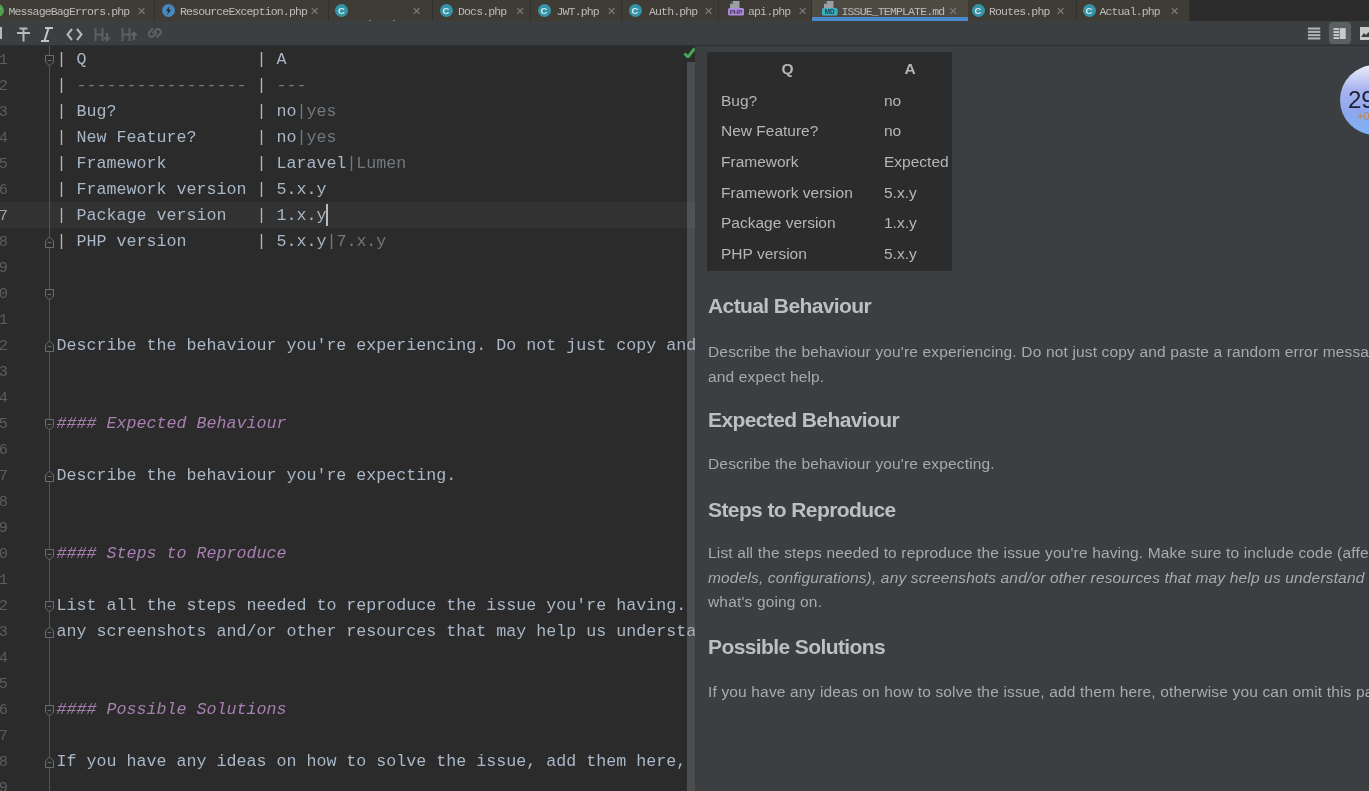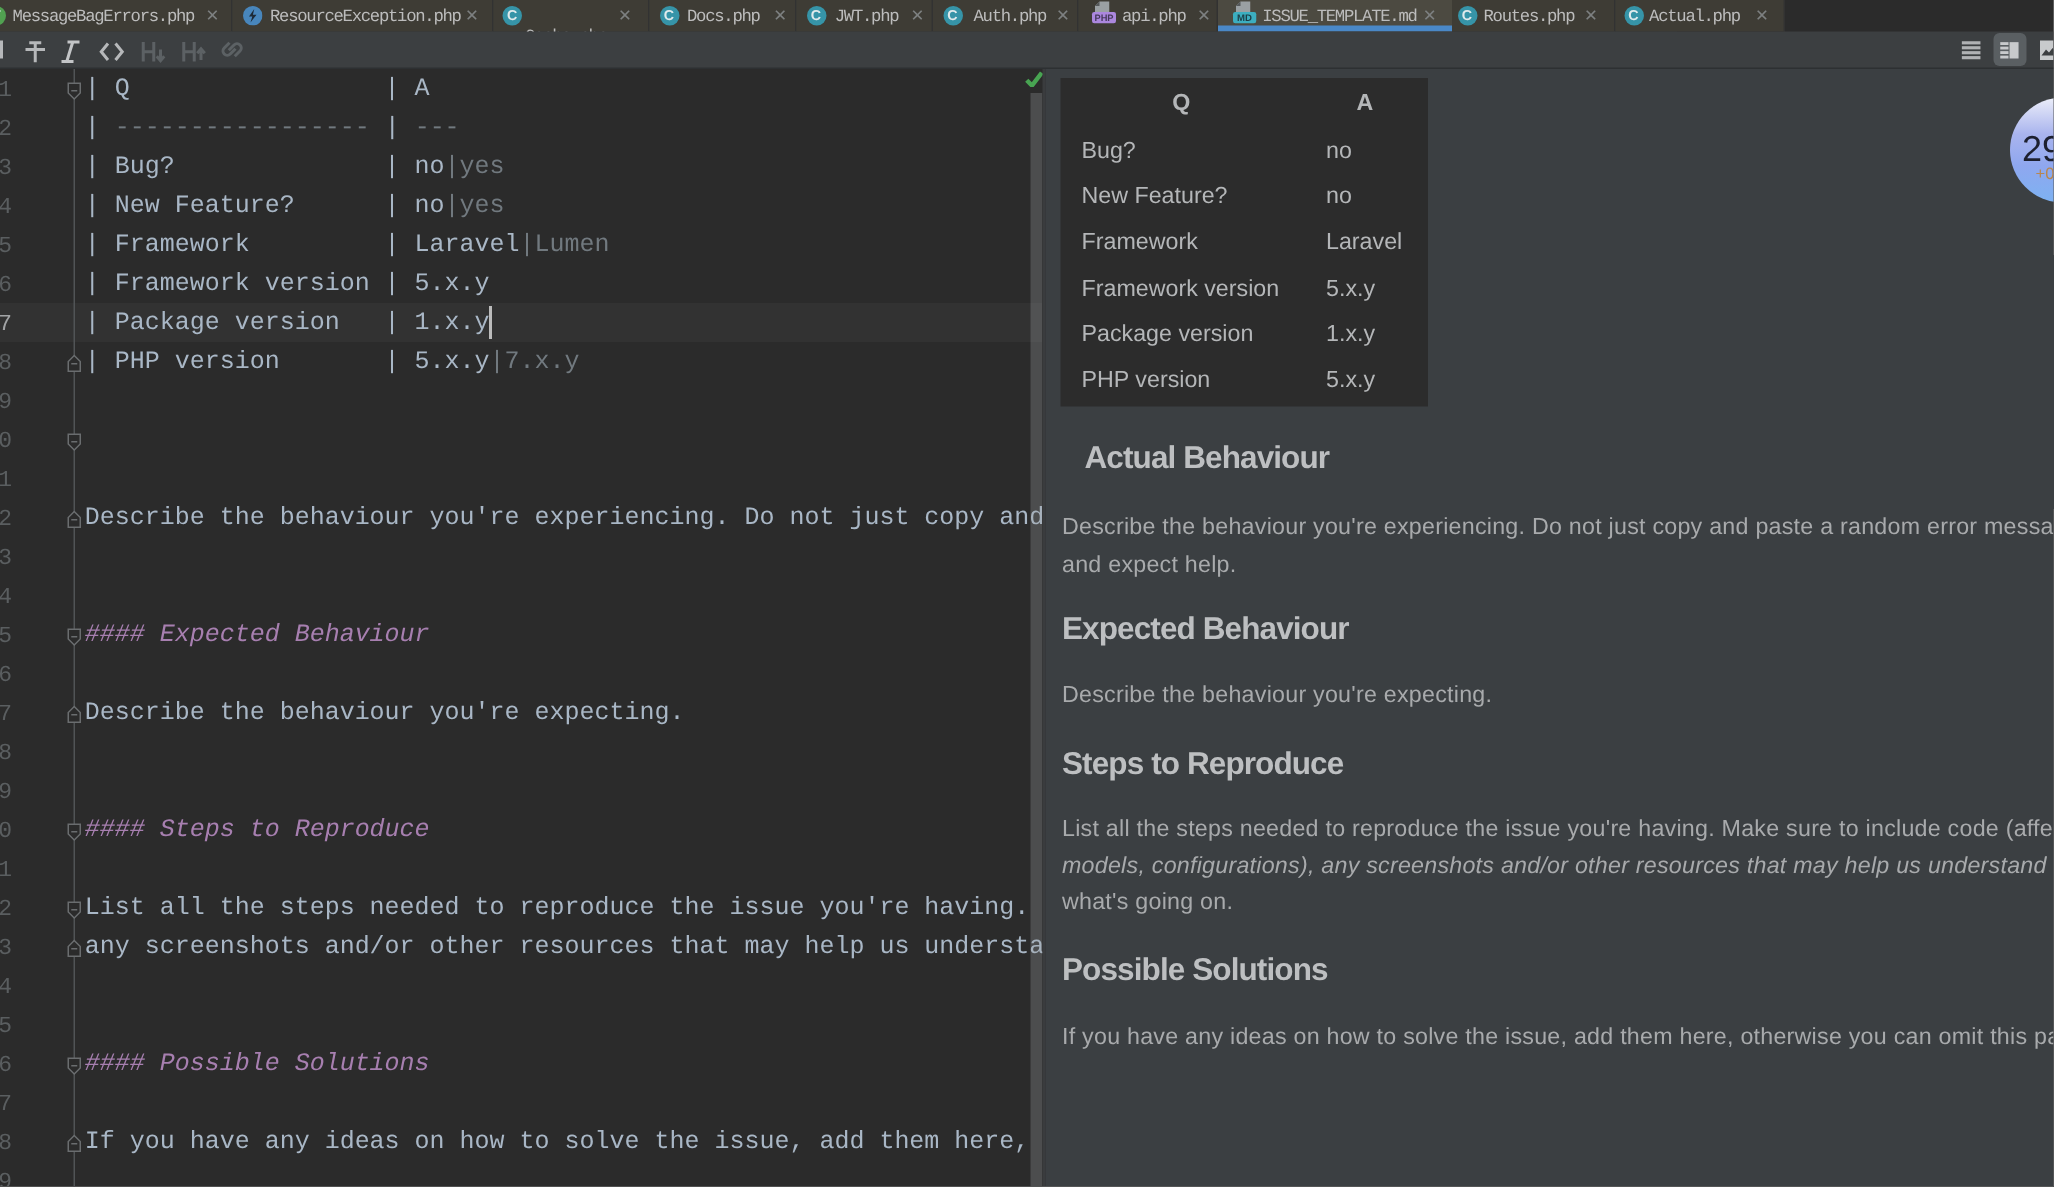--- a/index.html
+++ b/index.html
@@ -243,28 +243,28 @@
 <div id="seam"></div>
 <div id="preview">
 <div id="ptable"></div>
 <div class="tc tch" style="left:90.5px;top:23px;transform:translate(-50%,-50%);">Q</div>
 <div class="tc tch" style="left:213px;top:23px;transform:translate(-50%,-50%);">A</div>
 <div class="tc" style="left:24px;top:54.599999999999994px;">Bug?</div>
 <div class="tc" style="left:187px;top:54.599999999999994px;">no</div>
 <div class="tc" style="left:24px;top:85.32px;">New Feature?</div>
 <div class="tc" style="left:187px;top:85.32px;">no</div>
 <div class="tc" style="left:24px;top:116.03999999999999px;">Framework</div>
-<div class="tc" style="left:187px;top:116.03999999999999px;">Laravel</div>
+<div class="tc" style="left:187px;top:116.03999999999999px;">Expected</div>
 <div class="tc" style="left:24px;top:146.76px;">Framework version</div>
 <div class="tc" style="left:187px;top:146.76px;">5.x.y</div>
 <div class="tc" style="left:24px;top:177.48px;">Package version</div>
 <div class="tc" style="left:187px;top:177.48px;">1.x.y</div>
 <div class="tc" style="left:24px;top:208.2px;">PHP version</div>
 <div class="tc" style="left:187px;top:208.2px;">5.x.y</div>
-<div class="pv ph" style="left:26px;top:248.30000000000004px;text-align:center;">Actual Behaviour</div>
+<div class="pv ph" style="left:11px;top:248.30000000000004px;text-align:center;">Actual Behaviour</div>
 <div class="pv ph" style="left:11px;top:361.80000000000007px;">Expected Behaviour</div>
 <div class="pv ph" style="left:11px;top:452.20000000000005px;">Steps to Reproduce</div>
 <div class="pv ph" style="left:11px;top:589.3000000000001px;">Possible Solutions</div>
 <div class="pv pp" style="left:11px;top:296.9px;">Describe the behaviour you're experiencing. Do not just copy and paste a random error message</div>
 <div class="pv pp" style="left:11px;top:322.0px;">and expect help.</div>
 <div class="pv pp" style="left:11px;top:409.09999999999997px;">Describe the behaviour you're expecting.</div>
 <div class="pv pp" style="left:11px;top:497.6px;">List all the steps needed to reproduce the issue you're having. Make sure to include code (affected</div>
 <div class="pv pp" style="left:11px;top:522.8px;font-style:italic;">models, configurations), any screenshots and/or other resources that may help us understand</div>
 <div class="pv pp" style="left:11px;top:547.3px;">what's going on.</div>
 <div class="pv pp" style="left:11px;top:636.5px;">If you have any ideas on how to solve the issue, add them here, otherwise you can omit this part.</div>

